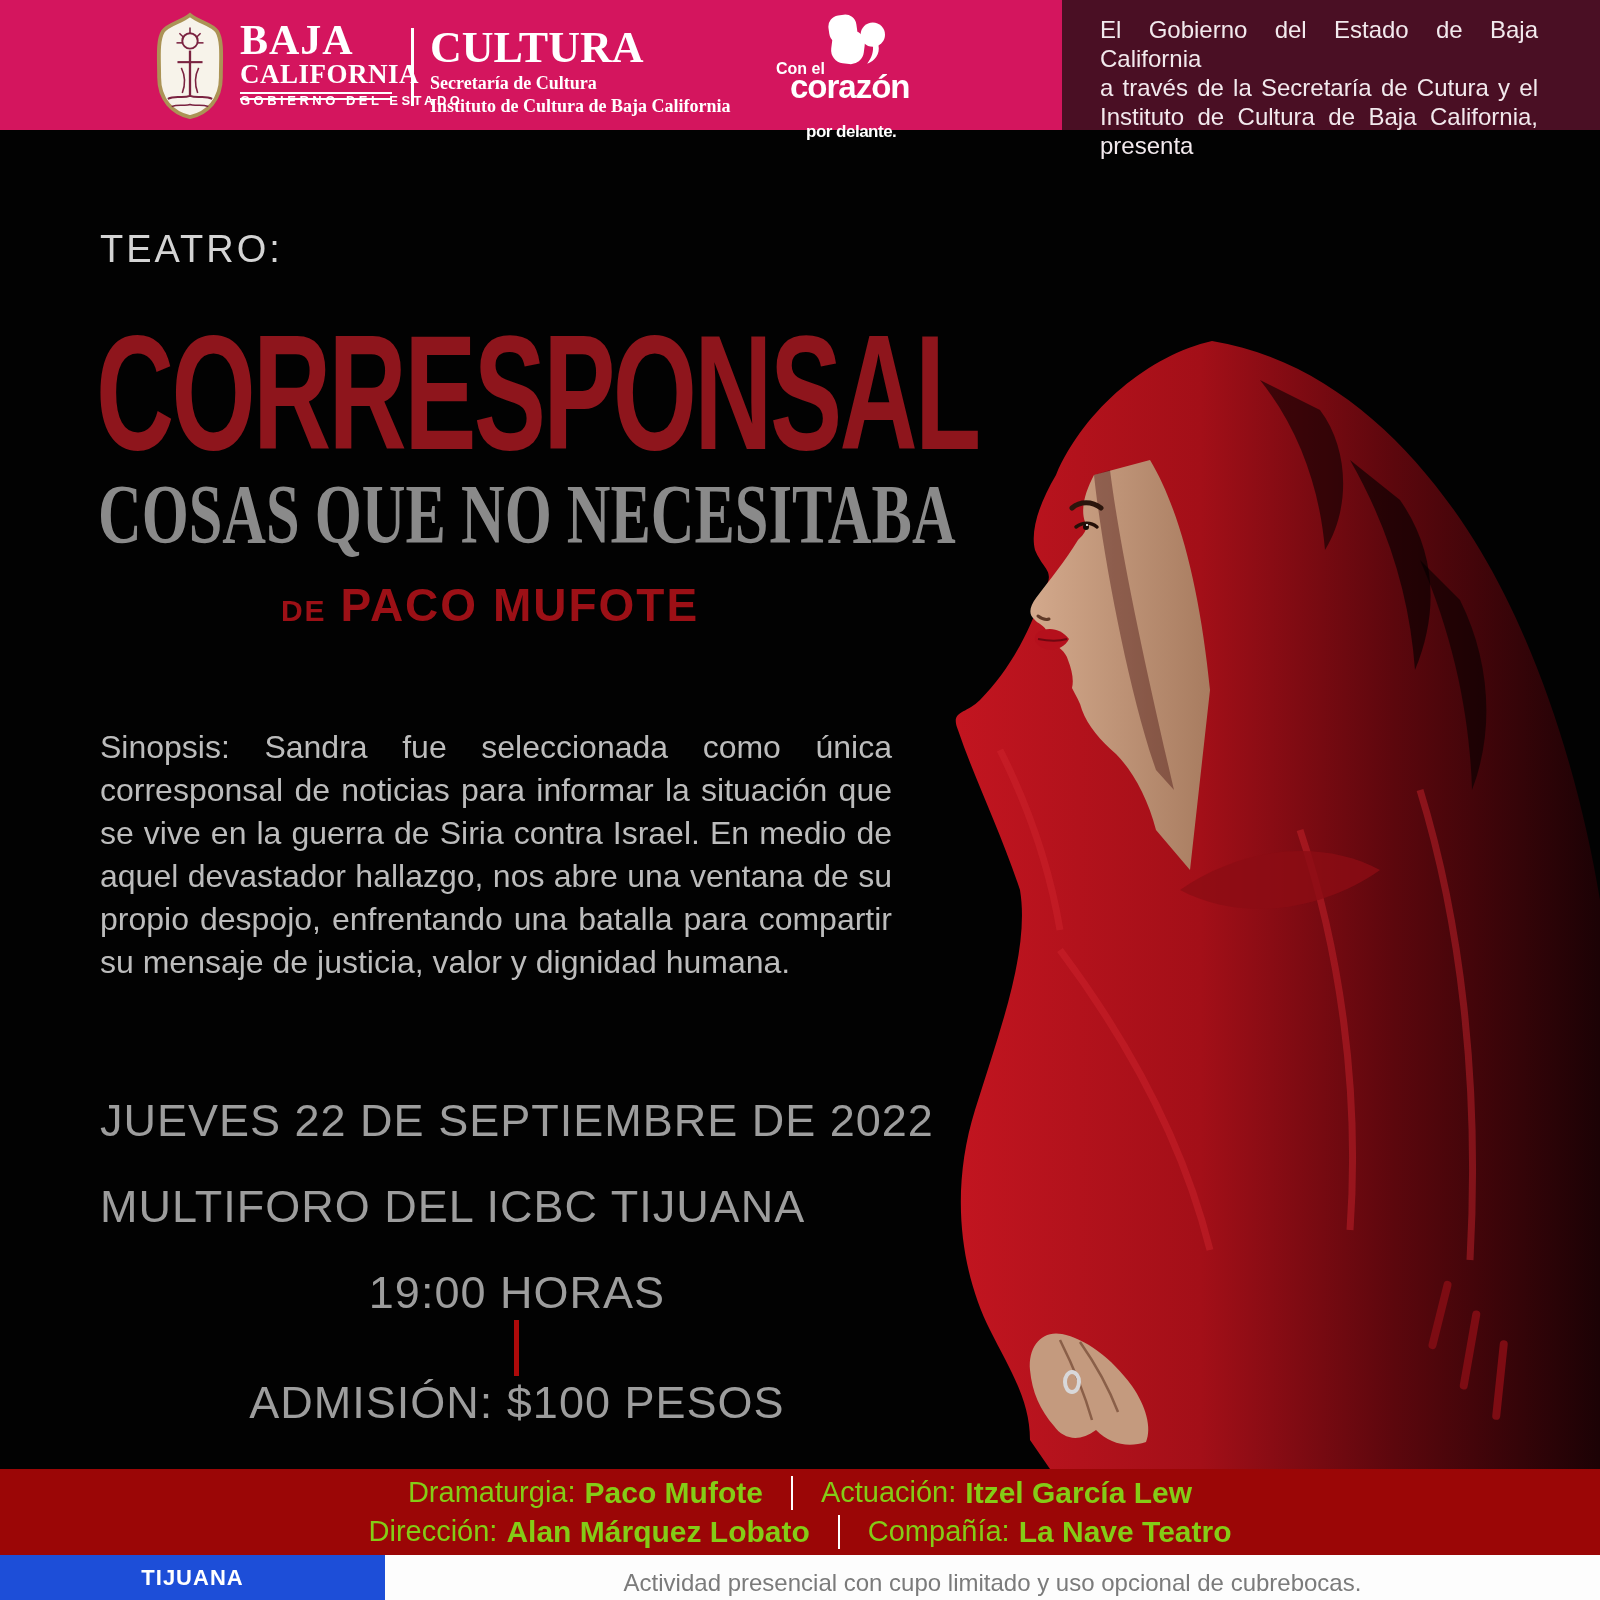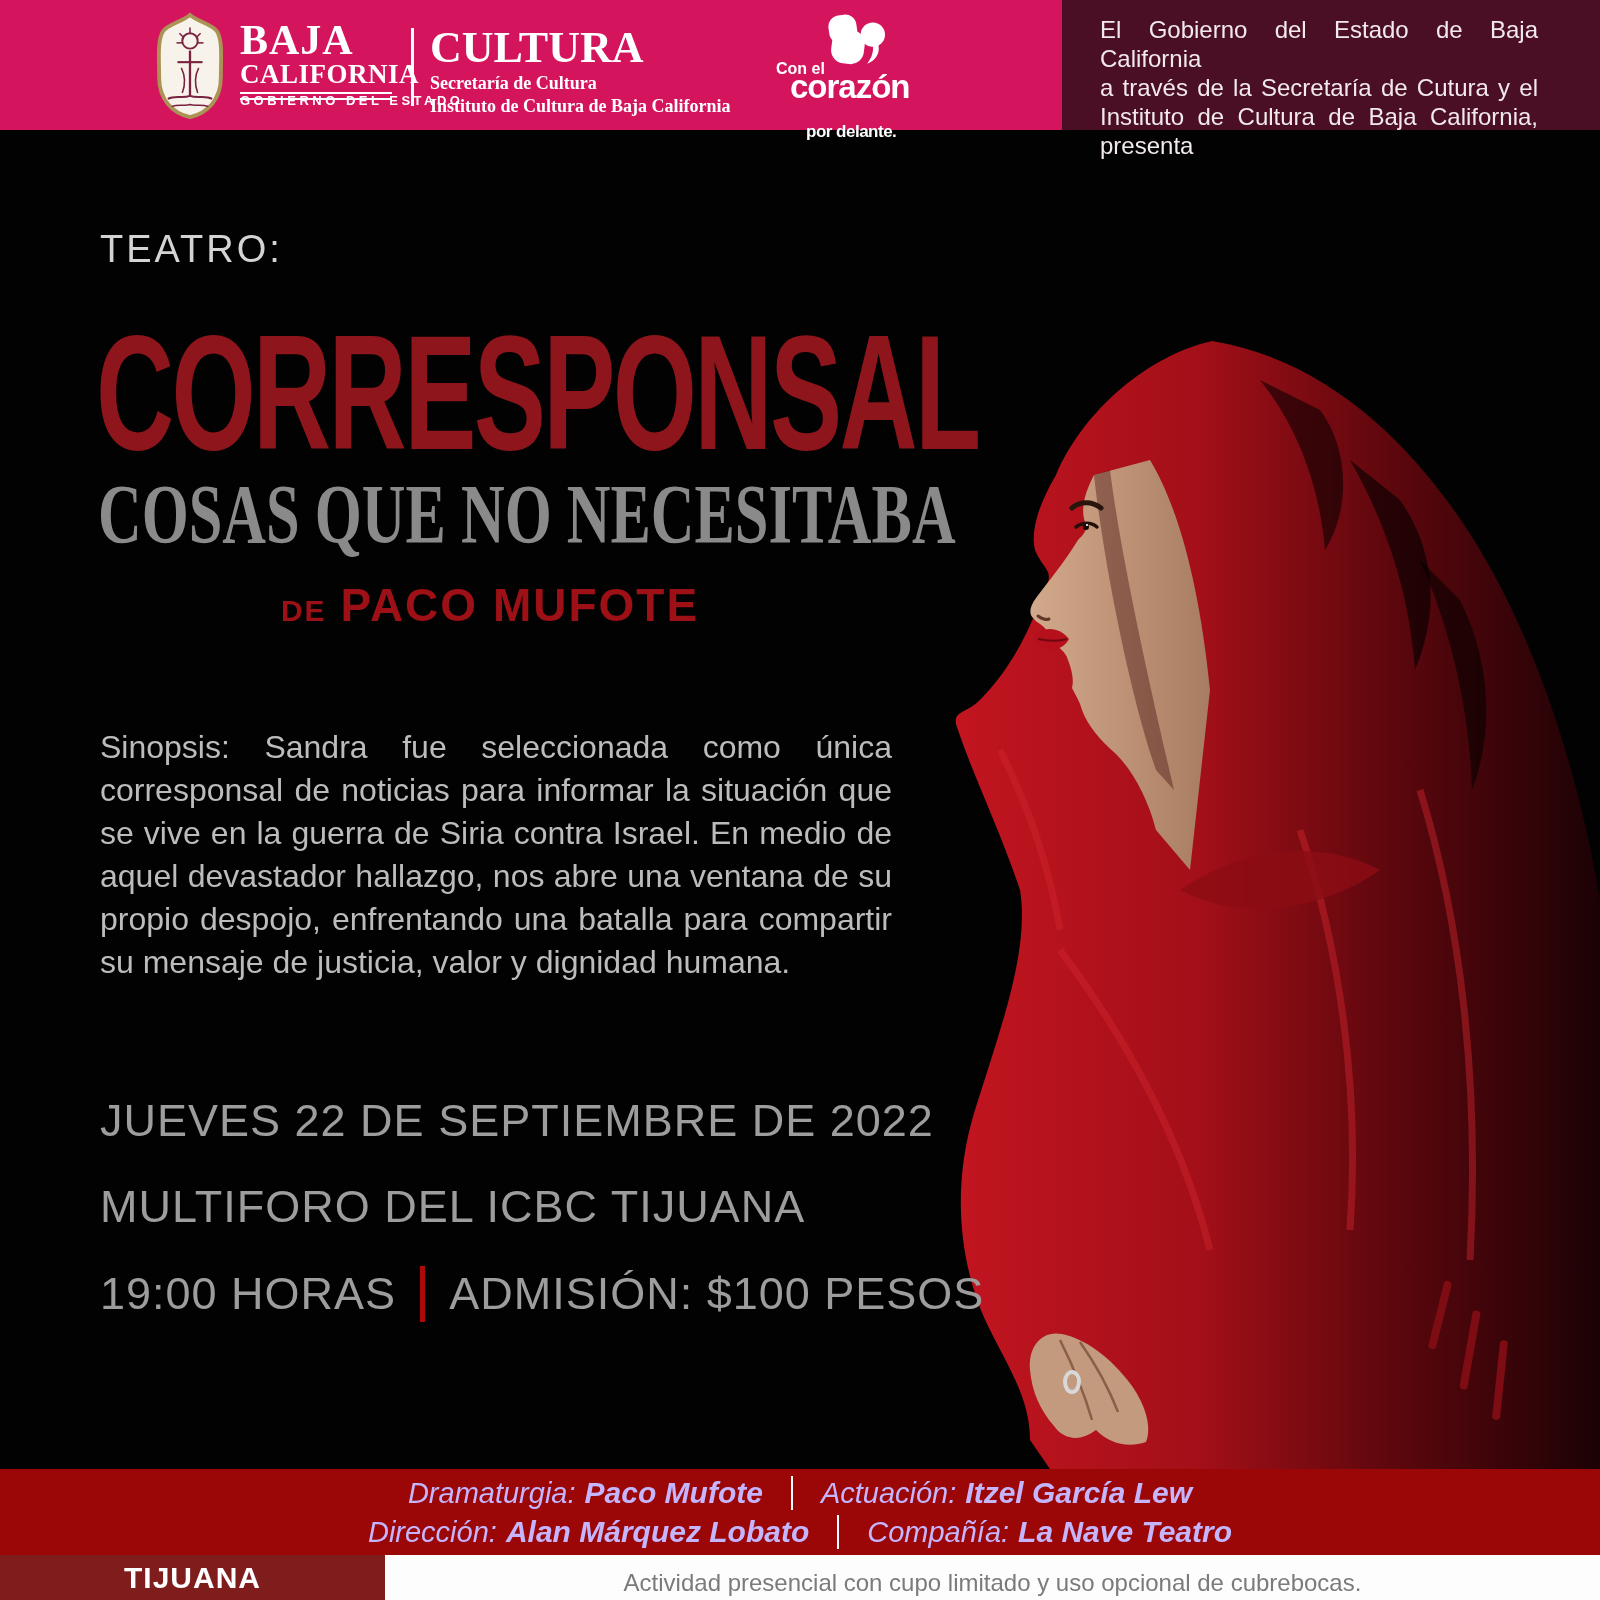--- a/index.html
+++ b/index.html
@@ -44,35 +44,35 @@
             font-size:84px;color:#8a8a8a;transform:scaleX(.72);transform-origin:0 50%;white-space:nowrap;line-height:86px;}
   .byline{position:absolute;left:100px;top:578px;width:780px;text-align:center;color:#9c1016;white-space:nowrap;}
   .byline-prefix{font-size:30px;font-weight:700;letter-spacing:2px;margin-right:14px;}
   .byline-name{font-size:46px;font-weight:700;letter-spacing:2px;}
 
   .synopsis{position:absolute;left:100px;top:726px;width:792px;font-size:32px;line-height:43px;
             color:#bcbcbc;text-align:justify;}
 
   .info{position:absolute;left:100px;top:1094px;color:#9d9d9d;}
   .info-line{font-size:45px;line-height:54px;letter-spacing:1px;margin-bottom:32px;white-space:nowrap;}
-  .info-row{display:flex;align-items:center;}
+  .info-row{display:flex;align-items:center;flex-direction:column;}
   .red-tick{width:5px;height:56px;background:#ad0a0a;margin:0 24px;}
 
   
   .credits{position:absolute;left:0;top:1469px;width:1600px;height:86px;background:#9b0606;
            display:flex;flex-direction:column;justify-content:center;align-items:center;row-gap:5px;}
-  .credits-row{display:flex;align-items:flex-end;color:#c4b5fd;font-size:29px;white-space:nowrap;font-style:italic;}
+  .credits-row{display:flex;align-items:flex-start;color:#84cc16;font-size:29px;white-space:nowrap;}
   .credit-label{font-weight:400;margin-right:9px;}
   .credit-name{font-weight:700;font-size:30px;}
   .credit-divider{width:2px;height:34px;background:#fff;margin:0 28px;}
 
   
   .footer{position:absolute;left:0;top:1555px;width:1600px;height:45px;display:flex;}
-  .footer-city{width:385px;height:45px;background:#7f1d1d;color:#fff;display:flex;align-items:center;
-               justify-content:center;font-size:30px;font-weight:700;letter-spacing:1px;}
+  .footer-city{width:385px;height:45px;background:#1d4ed8;color:#fff;display:flex;align-items:center;
+               justify-content:center;font-size:22px;font-weight:700;letter-spacing:1px;}
   .footer-notice{flex:1;height:55px;background:#fdfdfd;color:#7b7b7b;display:flex;align-items:center;
                  justify-content:center;font-size:24px;}
 
   .photo{position:absolute;left:880px;top:130px;width:720px;height:1339px;}
 </style>
 </head>
 <body>
 
 <div class="poster">
 

